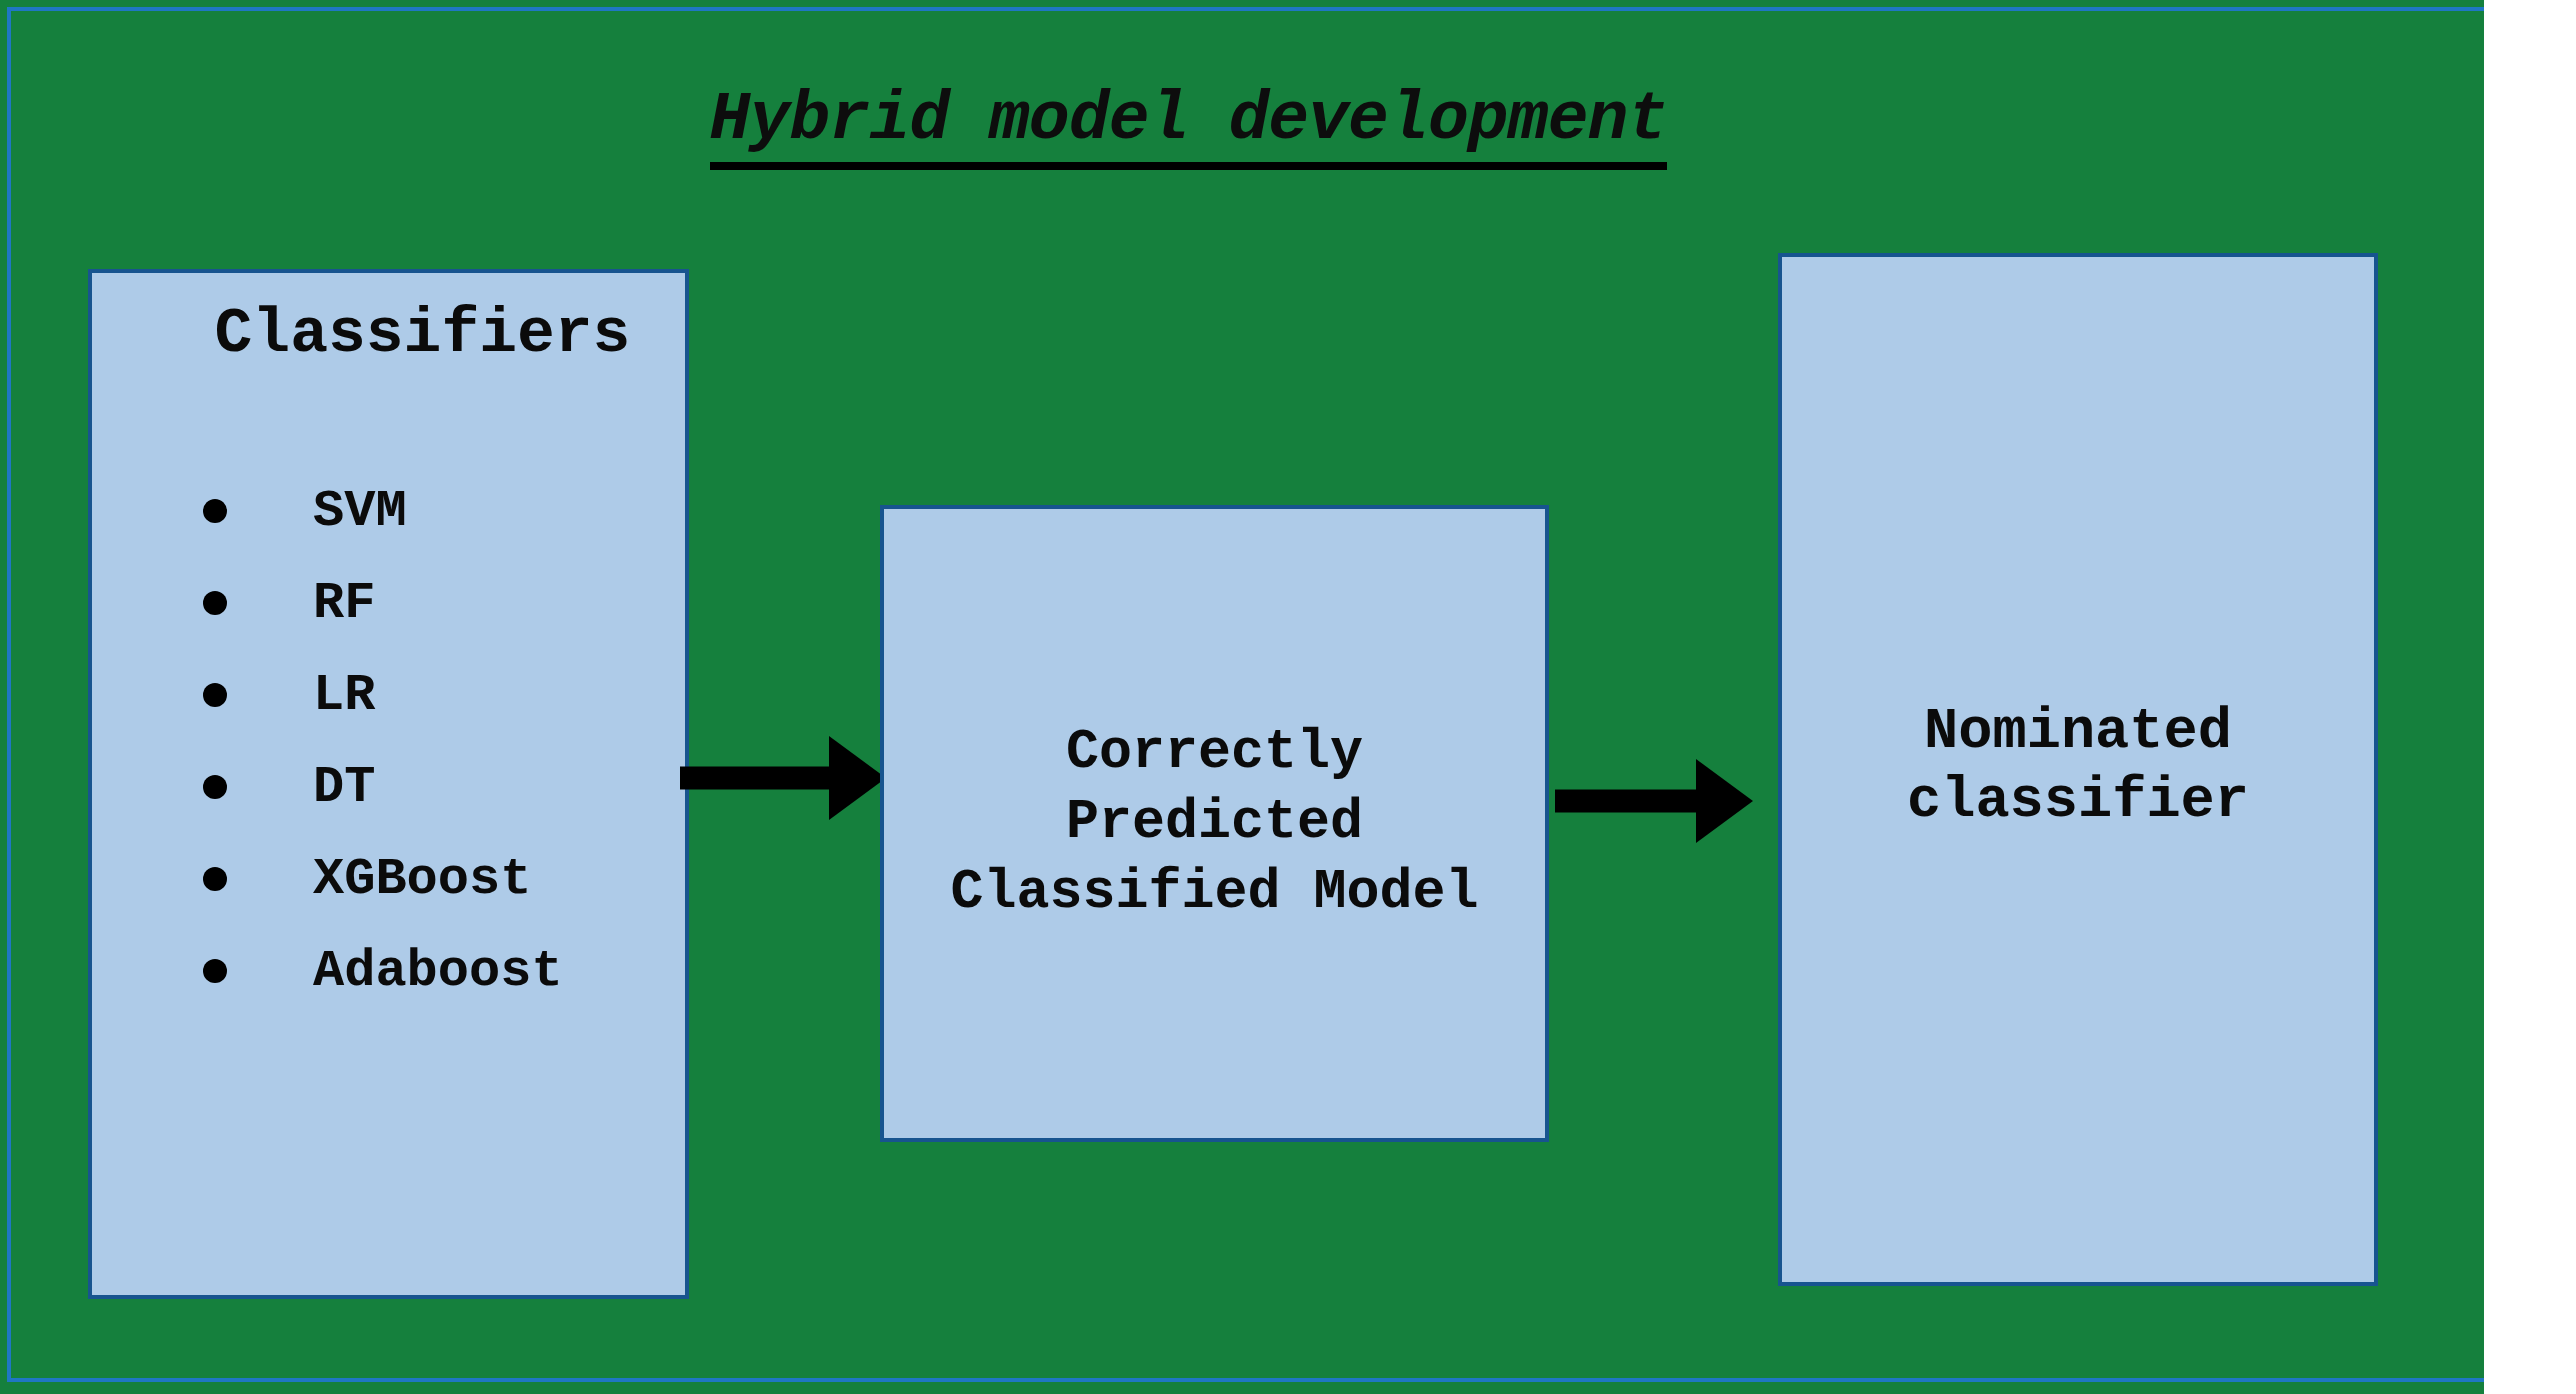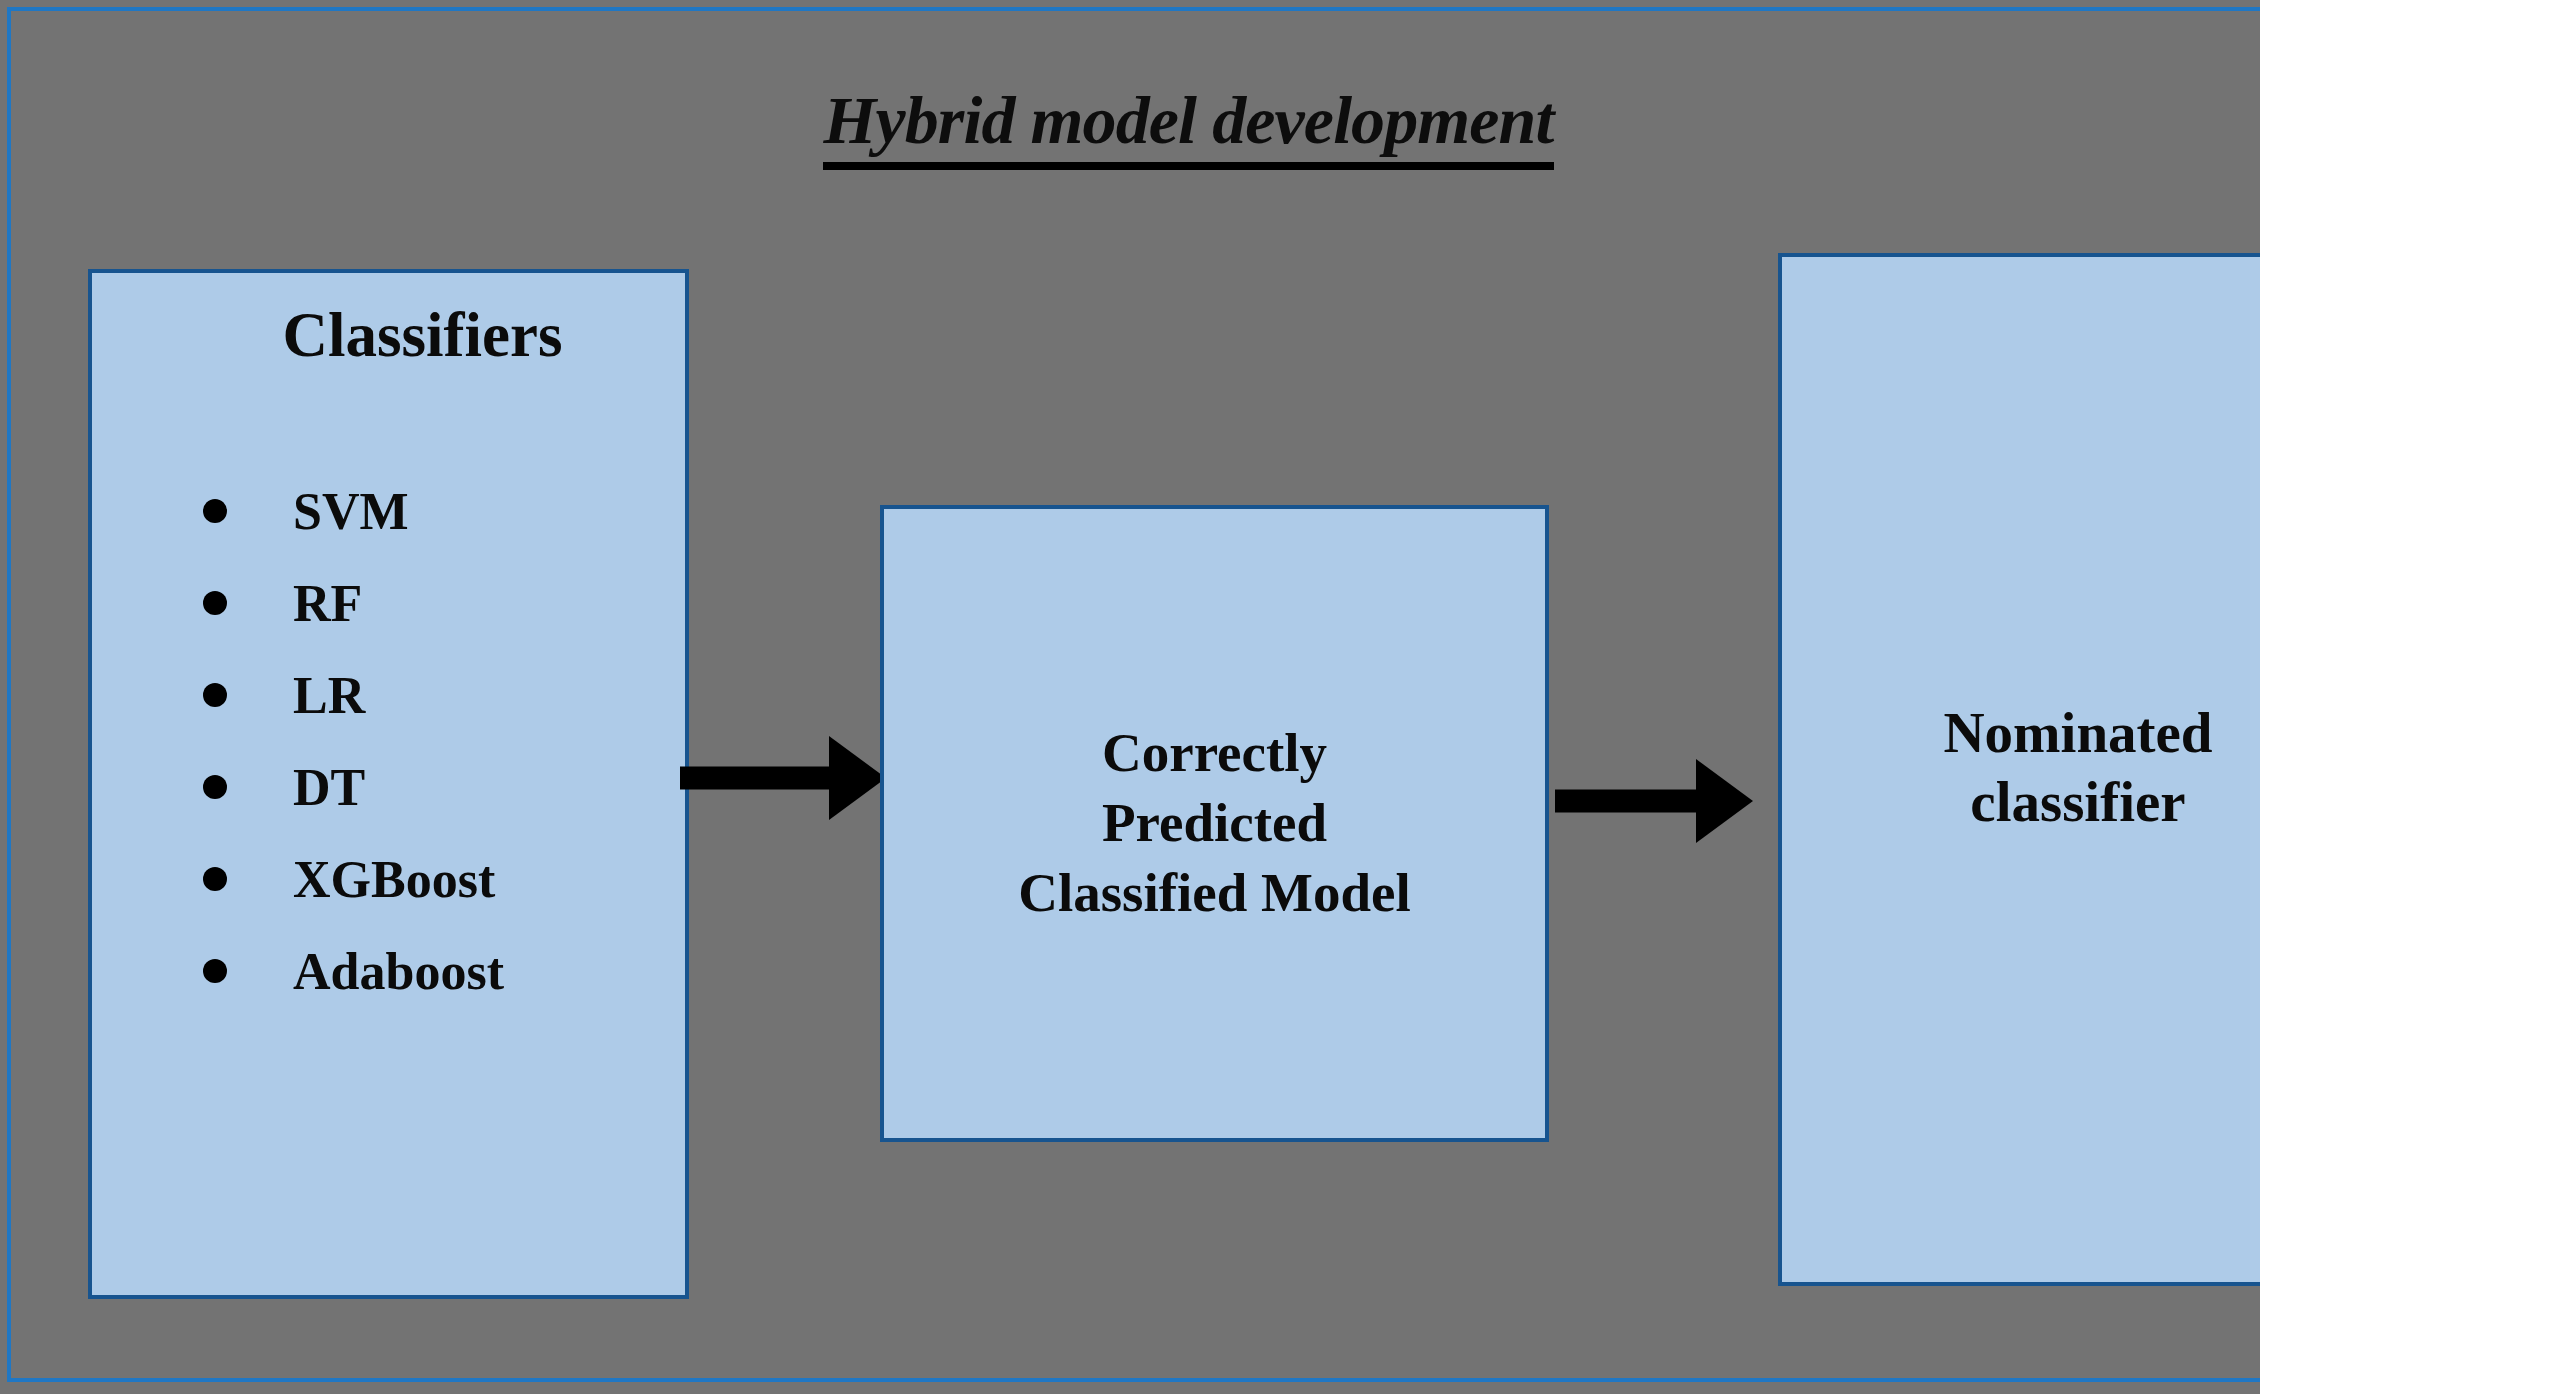--- a/index.html
+++ b/index.html
@@ -2,25 +2,25 @@
 <html style="font-size:14.7px"><head>
 <meta charset="utf-8">
 <style>
   html, body {
     margin: 0;
     padding: 0;
     background: #ffffff;
   }
   #canvas {
     position: relative;
-    width: 2260px;
+    width: 2484px;
     height: 1395px;
-    background: #737373;
+    background: #15803d;
     overflow: hidden;
-    font-family: Liberation Serif, serif;
+    font-family: Liberation Mono, monospace;
   }
 
   
   #outer-frame {
     position: absolute;
     left: 7.4px;
     top: 7.4px;
     width: 2561px;
     height: 1375px;
     border: 4.6px solid #1f77c4;
@@ -81,20 +81,21 @@
     list-style: none;
   }
   #classifier-list li {
     display: flex;
     align-items: center;
     height: 92px;
     font-size: 52px;
     font-weight: bold;
     color: #0b0b0b;
     white-space: nowrap;
+    gap: 20px;
   }
   #classifier-list li .bullet {
     display: inline-block;
     width: 24px;
     height: 24px;
     border-radius: 50%;
     background: #000000;
     margin-right: 66px;
     flex: none;
   }

